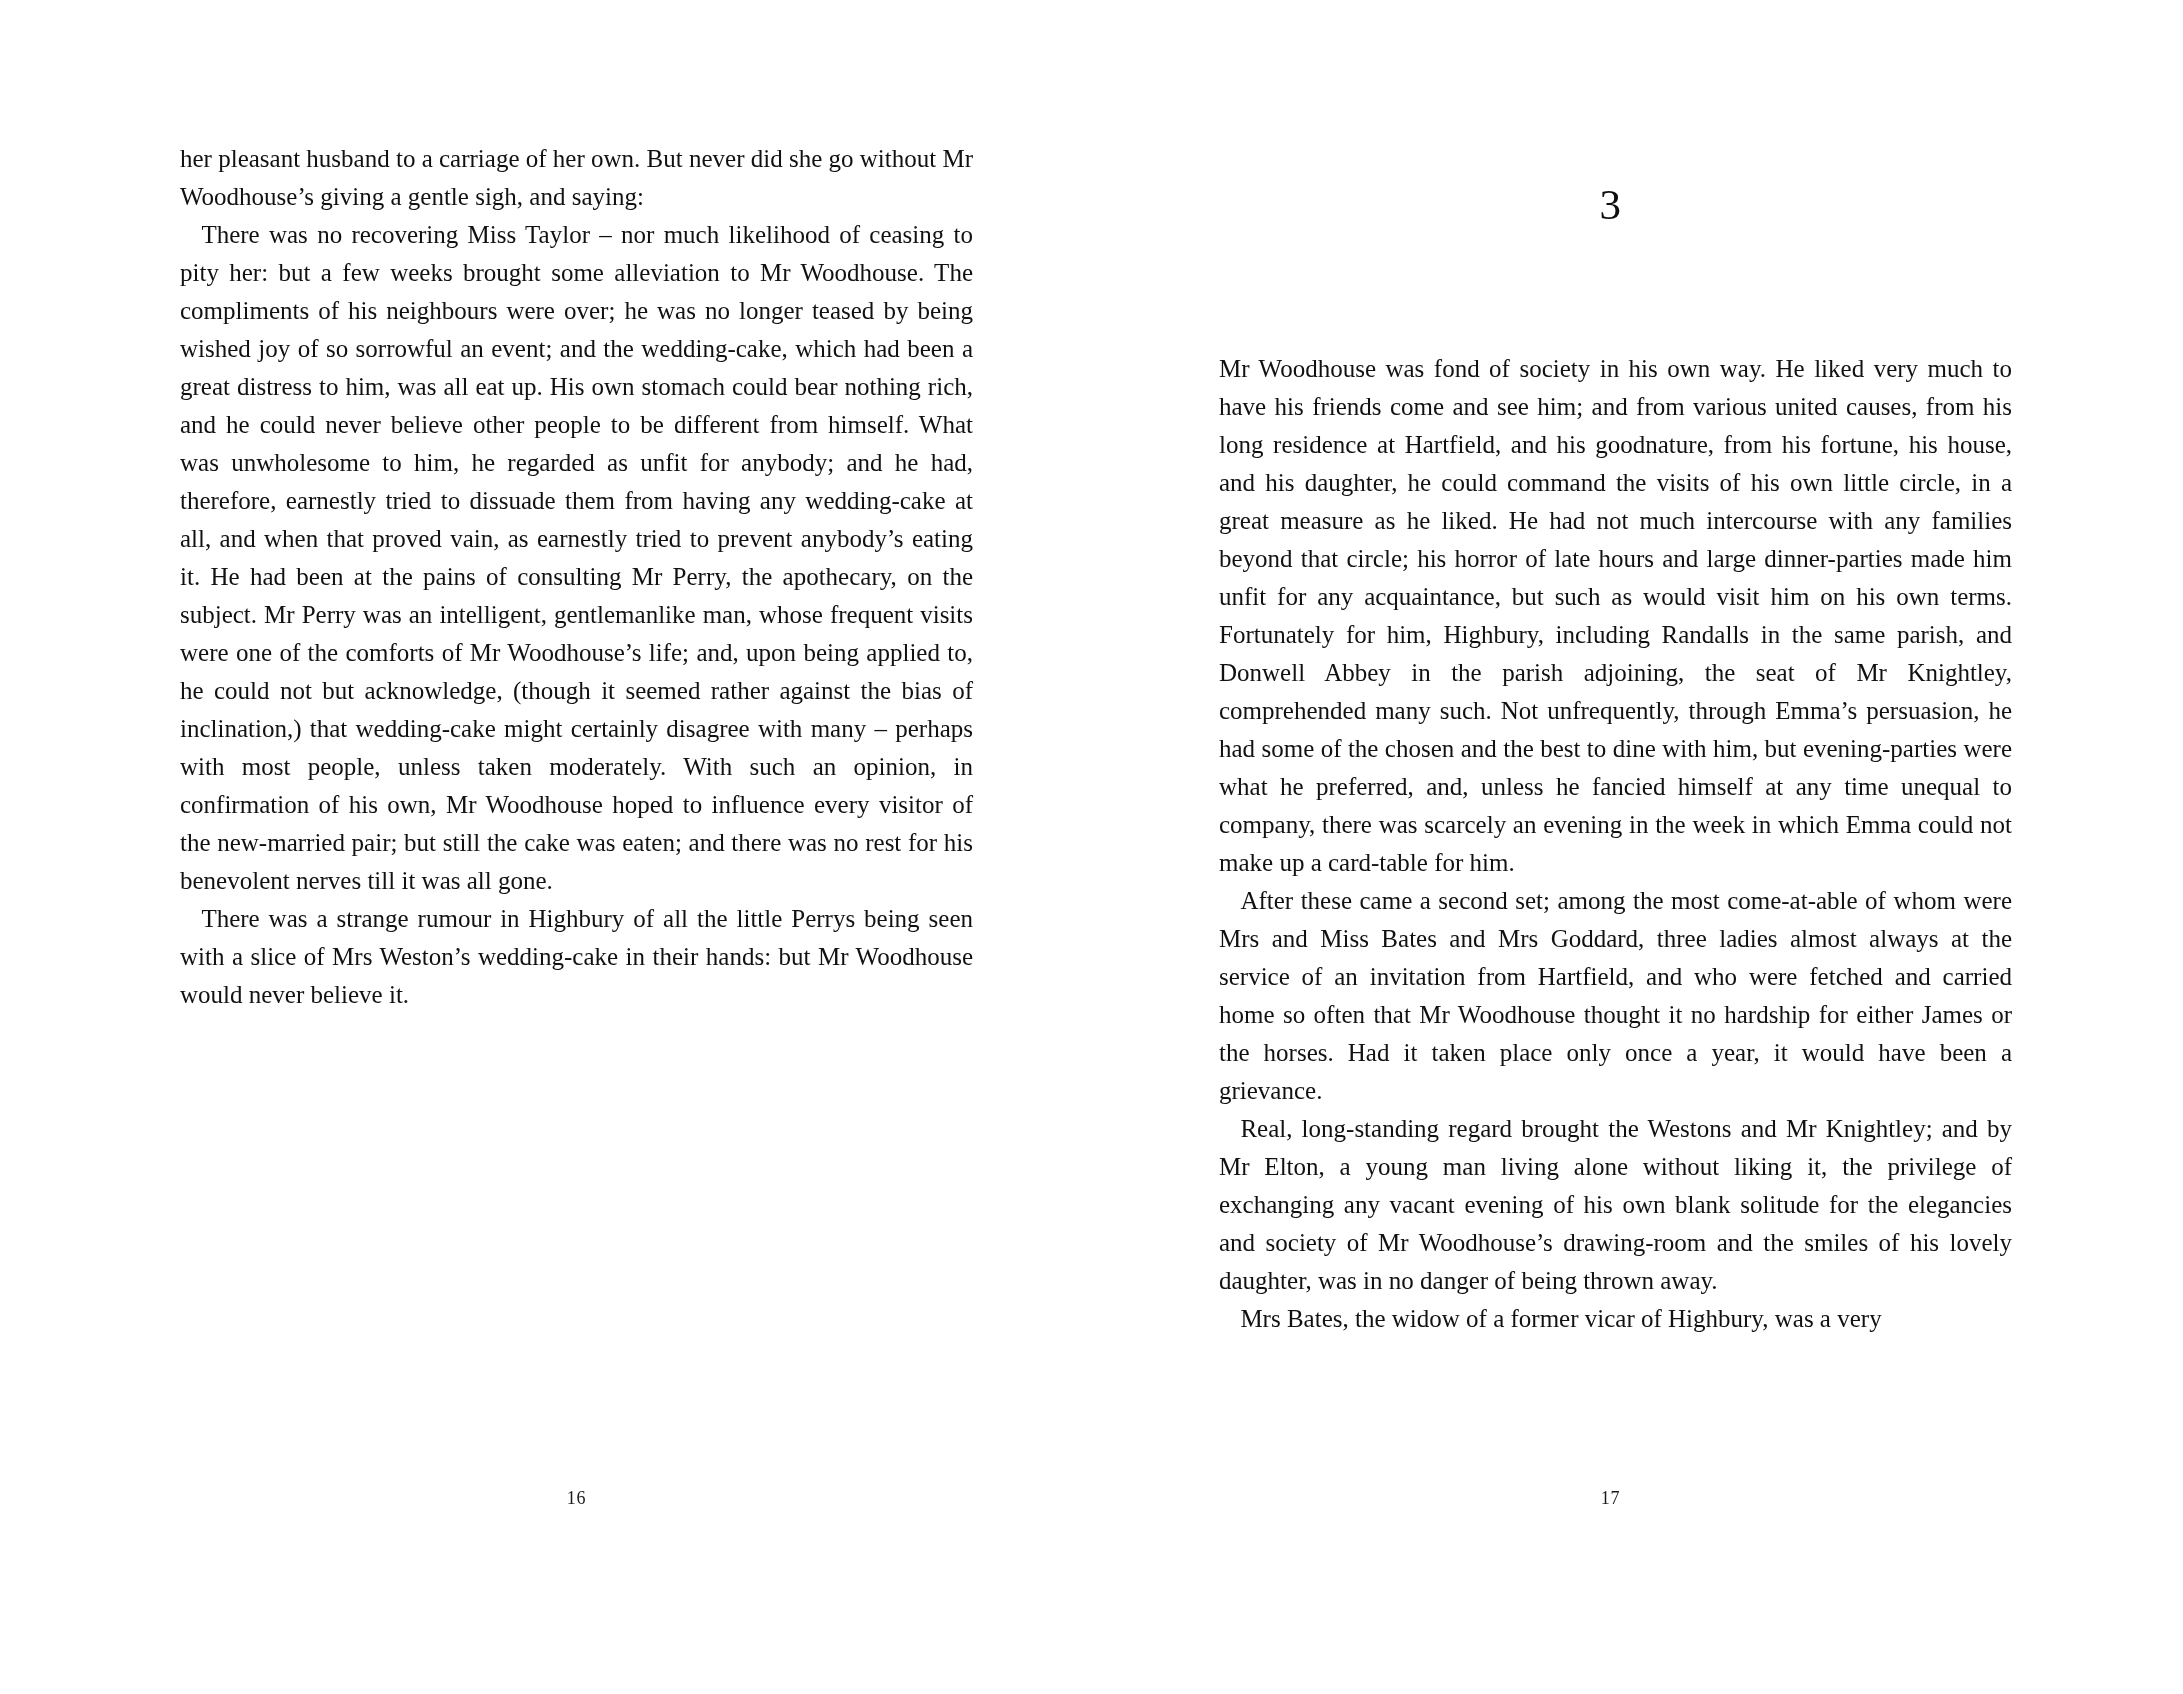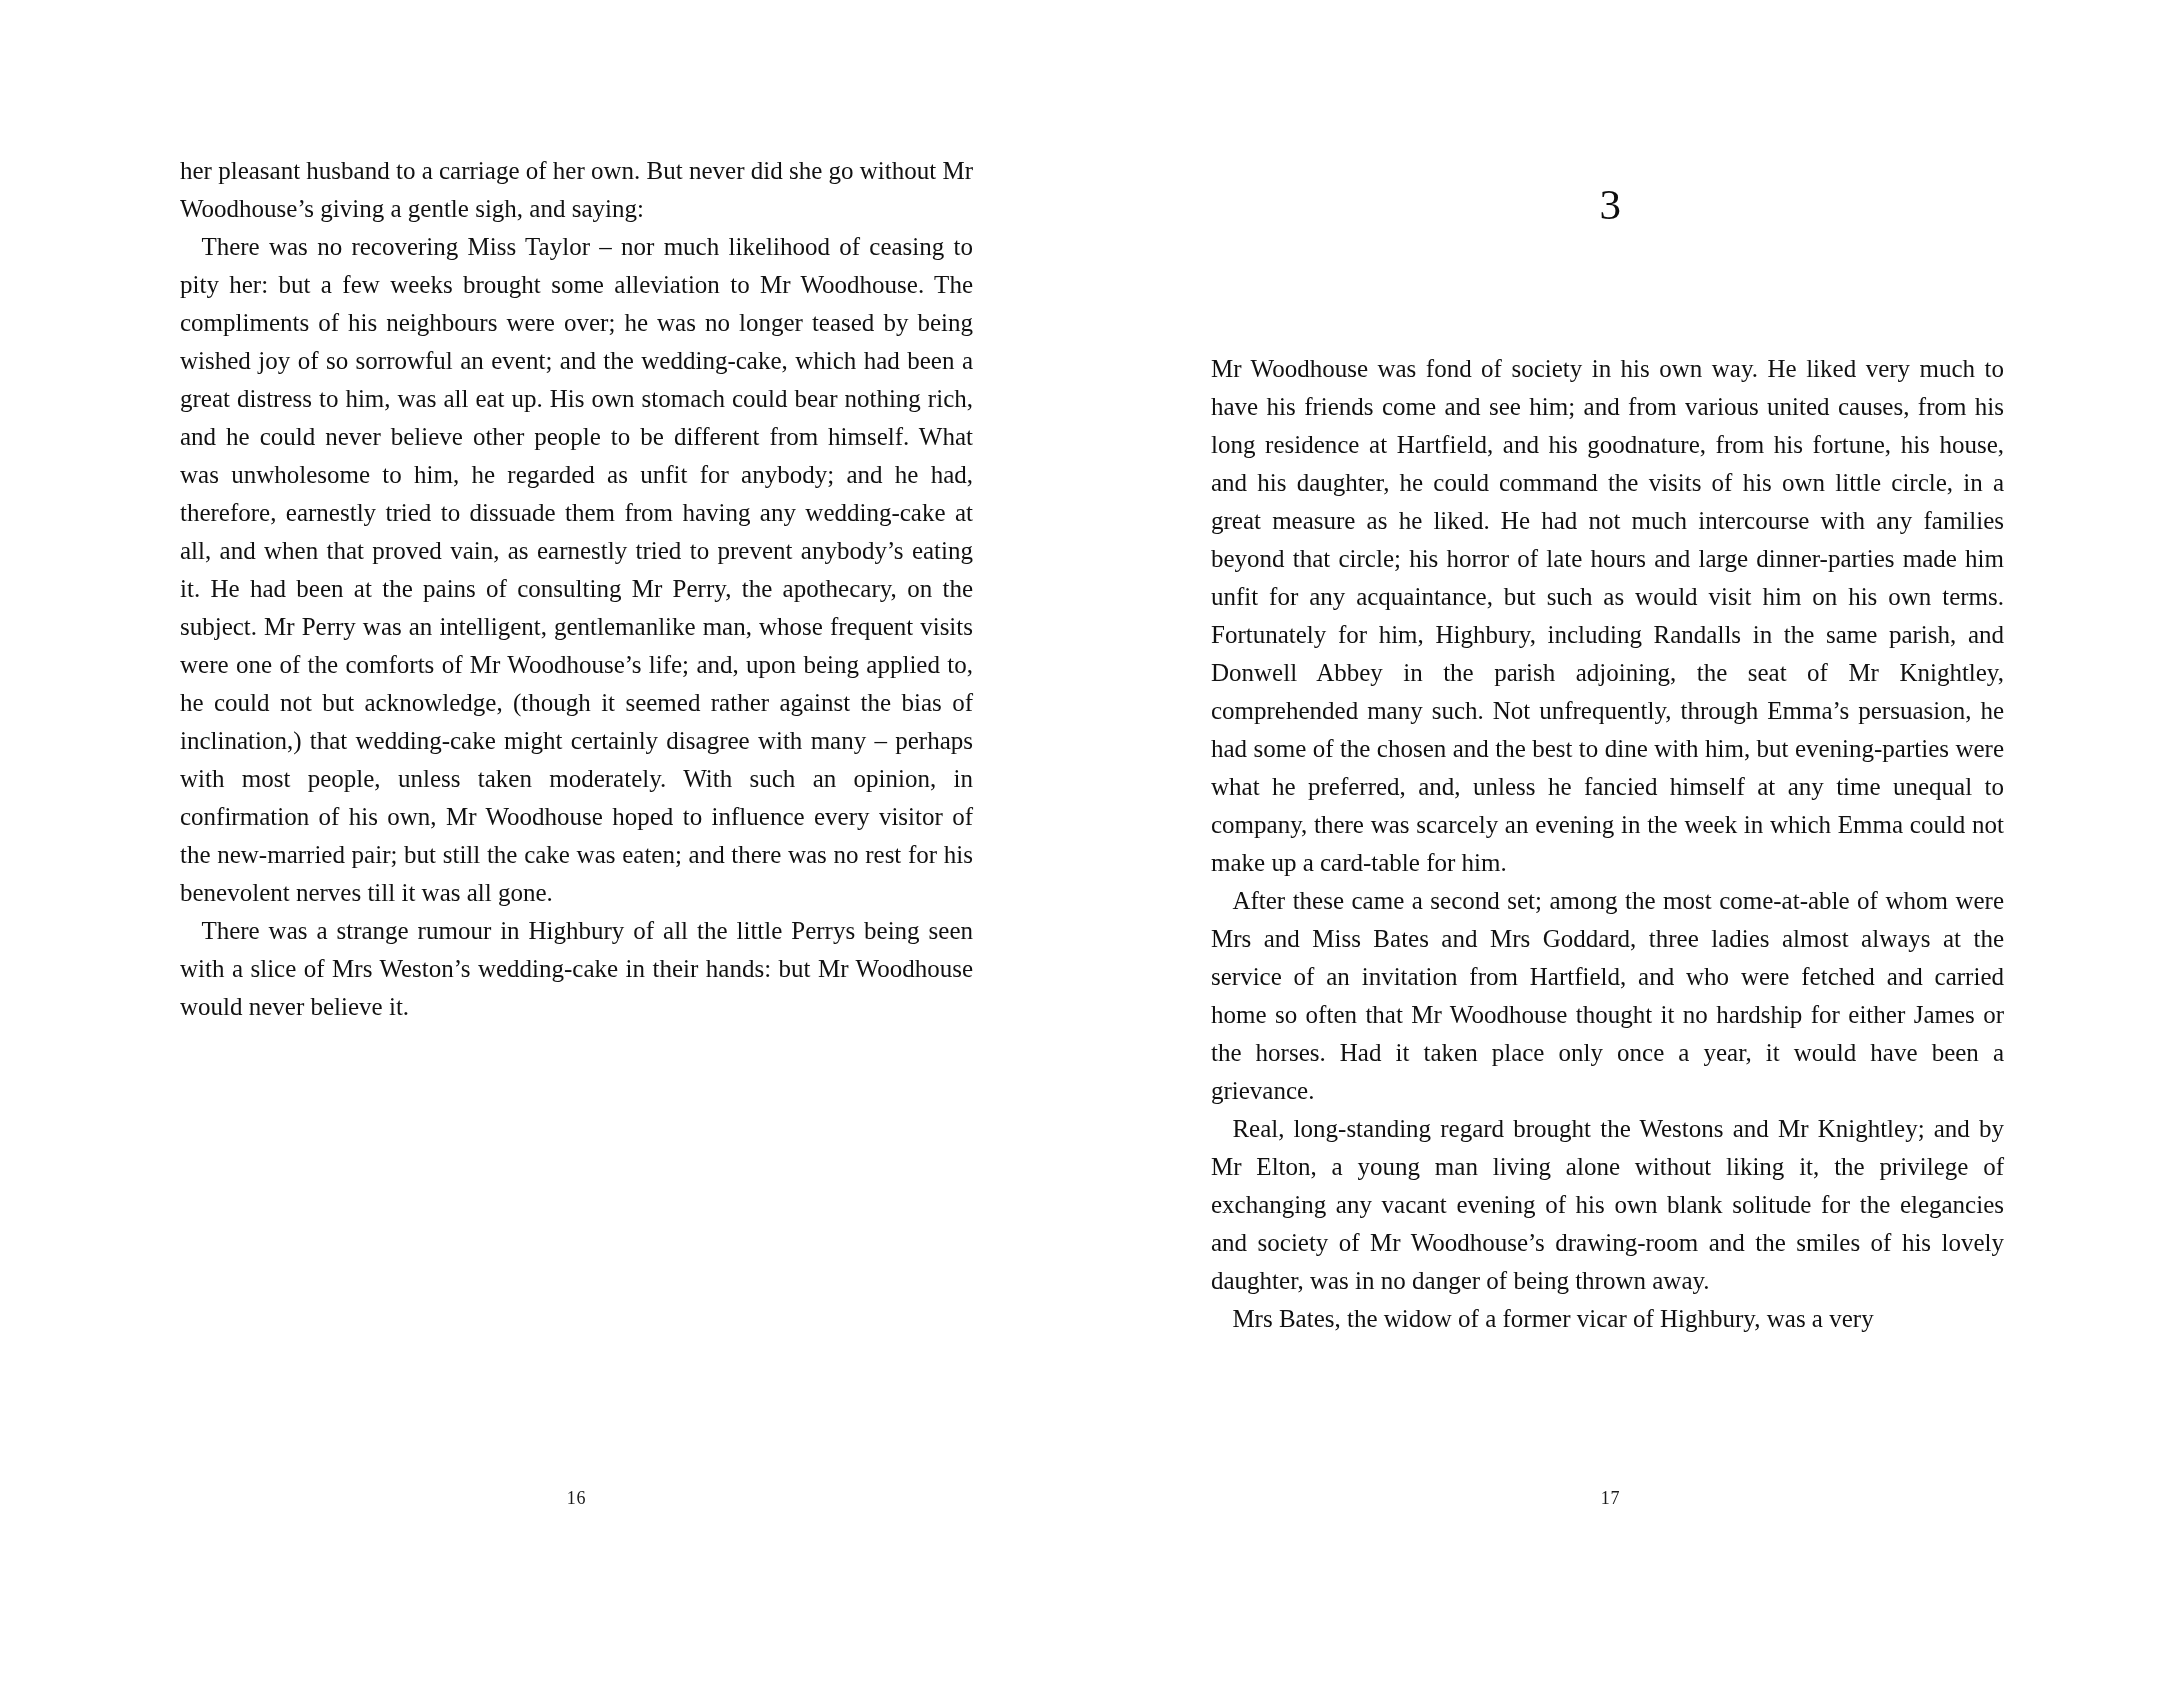--- a/index.html
+++ b/index.html
@@ -36,25 +36,25 @@
     position: absolute;
     font-size: 25px;
     line-height: 38px;
     text-align: justify;
     text-justify: inter-word;
     hyphens: manual;
     color: #111111;
   }
   .page-left .column {
     left: 180px;
-    top: 152px;
+    top: 140px;
     width: 793px;
   }
   .page-right .column {
-    left: 120px;   
+    left: 128px;   
     top: 350px;
     width: 793px;
     font-family: Liberation Serif, serif;
   }
 
   .column p {
     margin: 0;
     text-indent: 0;
   }
   .column p.indent {

